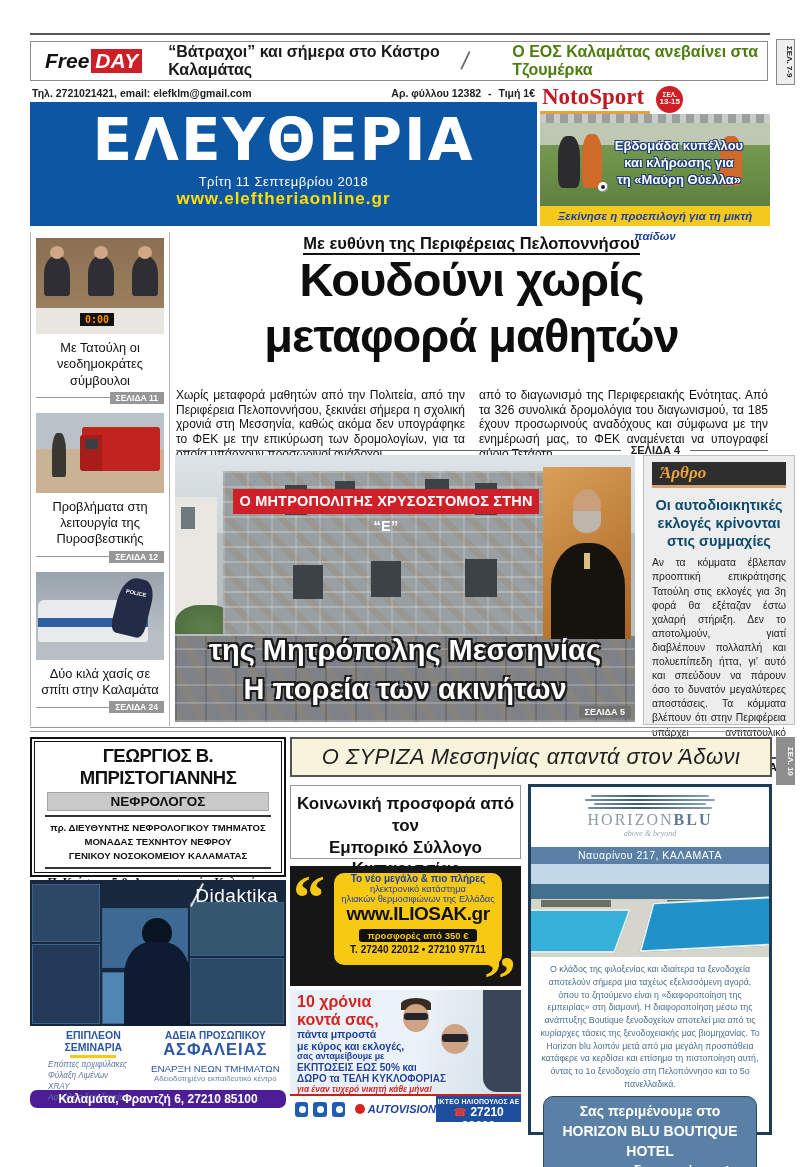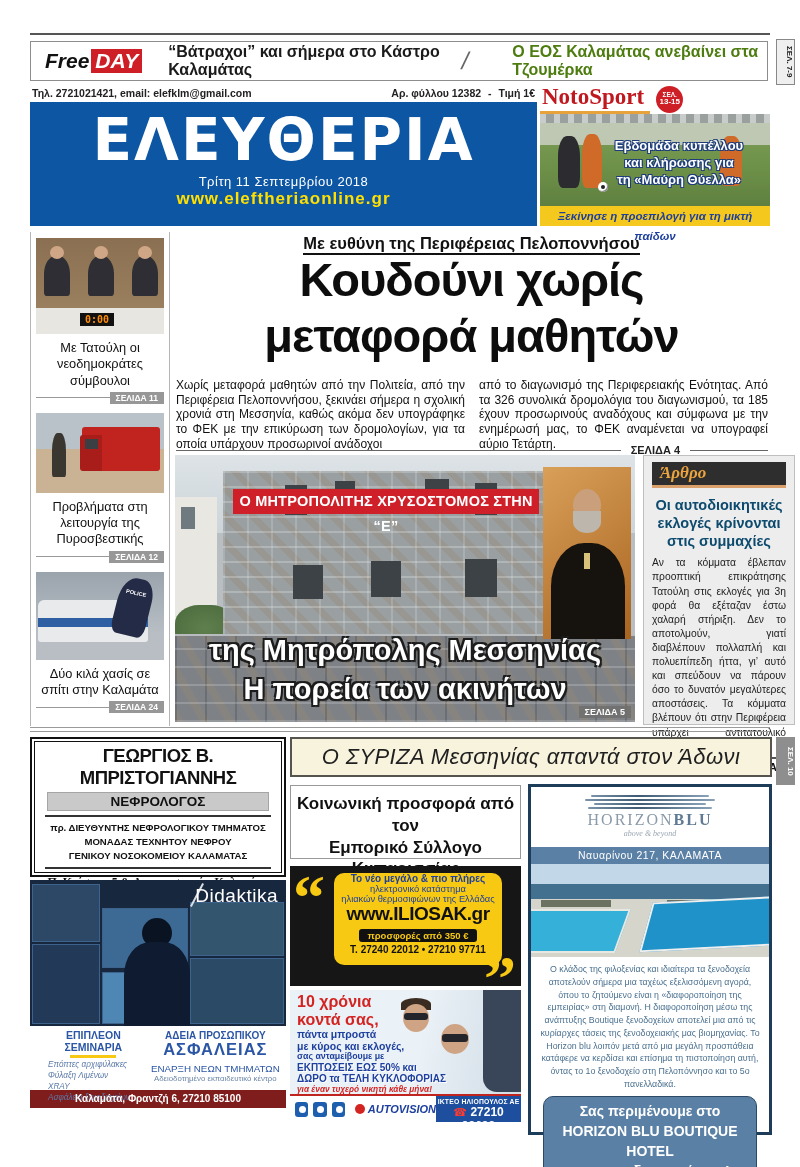--- a/index.html
+++ b/index.html
@@ -77,21 +77,21 @@
   .ph-pol{height:88px;background:linear-gradient(#9aa4ad,#b8bec4 70%);}
   .ph-pol .car{position:absolute;left:2px;top:28px;width:110px;height:42px;background:#e9eaec;border-radius:6px 14px 3px 3px;}
   .ph-pol .stripe{position:absolute;left:2px;top:46px;width:110px;height:9px;background:#2e5fa3;}
   .ph-pol .officer{position:absolute;right:14px;top:6px;width:34px;height:58px;background:#242b46;border-radius:45% 35% 20% 20%;transform:rotate(14deg);}
   .ph-pol .patch{position:absolute;right:18px;top:18px;color:#fff;font-size:5.5px;font-weight:bold;transform:rotate(12deg);}
   
   .kicker{left:175px;top:234px;width:593px;text-align:center;font-size:16.5px;font-weight:bold;}
   .kicker span{border-bottom:2px solid #111;padding-bottom:1px;}
   .headline{left:175px;top:252px;width:593px;text-align:center;font-size:47px;font-weight:800;
             line-height:1.2;letter-spacing:-1px;color:#0d0d0d;}
-  .lead-body{left:176px;top:378px;width:592px;display:flex;gap:14px;font-size:12px;line-height:1.22;
+  .lead-body{left:176px;top:388px;width:592px;display:flex;gap:14px;font-size:12px;line-height:1.22;
              text-align:justify;color:#111;}
   .lead-body div{flex:1;}
   .page4{left:176px;top:444px;width:592px;display:flex;align-items:center;font-size:11px;font-weight:bold;color:#222;}
   .page4 .ln{border-top:1.5px solid #666;}
   .page4 .a{flex:1;} .page4 .b{width:78px;}
   .page4 .lbl{margin:0 10px;}
   
   .feature{left:175px;top:455px;width:460px;height:267px;background:#b9bec2;overflow:hidden;}
   .f-sky{position:absolute;left:0;top:0;right:0;height:78px;background:linear-gradient(#dde3e7,#cdd5da);}
   .f-house{position:absolute;left:0;top:42px;width:42px;height:130px;background:#e9e7e1;}
@@ -201,21 +201,21 @@
   .dk-info{height:64px;display:flex;padding:3px 6px 0;box-sizing:border-box;}
   .dk-c1{width:47%;text-align:center;}
   .dk-c1 .t{color:#2b56a5;font-weight:800;font-size:10.5px;line-height:1.15;}
   .dk-ul{width:46px;height:3px;background:#f7c913;margin:2px auto;}
   .dk-items{font-size:8.2px;font-style:italic;color:#5b79a8;line-height:1.32;text-align:left;padding-left:12px;}
   .dk-c2{flex:1;text-align:center;}
   .dk-c2 .t1{color:#2b56a5;font-weight:800;font-size:10px;margin-top:1px;}
   .dk-c2 .t2{color:#2b56a5;font-weight:800;font-size:16.5px;letter-spacing:1px;line-height:1;}
   .dk-c2 .t3{color:#2b56a5;font-size:9.8px;margin-top:5px;}
   .dk-c2 .t4{color:#6b86a8;font-size:7.8px;}
-  .dk-bar{height:18px;background:#7f1d1d;color:#fff;font-weight:bold;font-size:10px;text-align:center;line-height:18px;}
+  .dk-bar{height:18px;background:#4c1d95;color:#fff;font-weight:bold;font-size:12px;text-align:center;line-height:18px;border-radius:7px;}
   
   .horizon{left:528px;top:784px;width:244px;height:351px;border:3px solid #1c3c59;box-sizing:border-box;background:#fff;}
   .h-head{height:54px;text-align:center;padding-top:6px;}
   .h-stroke{height:2.5px;margin:1.5px auto;background:linear-gradient(90deg,#7a93aa,#3e5a74 40%,#8aa2b8);border-radius:2px;}
   .h-name{font-family:"Liberation Serif",serif;font-size:16px;letter-spacing:2px;color:#8a9aa8;margin-top:1px;}
   .h-name b{color:#5f7a94;}
   .h-tag{font-family:"Liberation Serif",serif;font-size:8px;font-style:italic;color:#9aa6b2;}
   .h-addr{height:17px;background:#5b80a5;color:#fff;font-size:10.5px;text-align:center;line-height:17px;letter-spacing:.5px;}
   .h-photo{position:relative;height:93px;background:#d6d5cc;overflow:hidden;}
   .h-sky{position:absolute;left:0;top:0;right:0;height:20px;background:#c2d7e8;}

